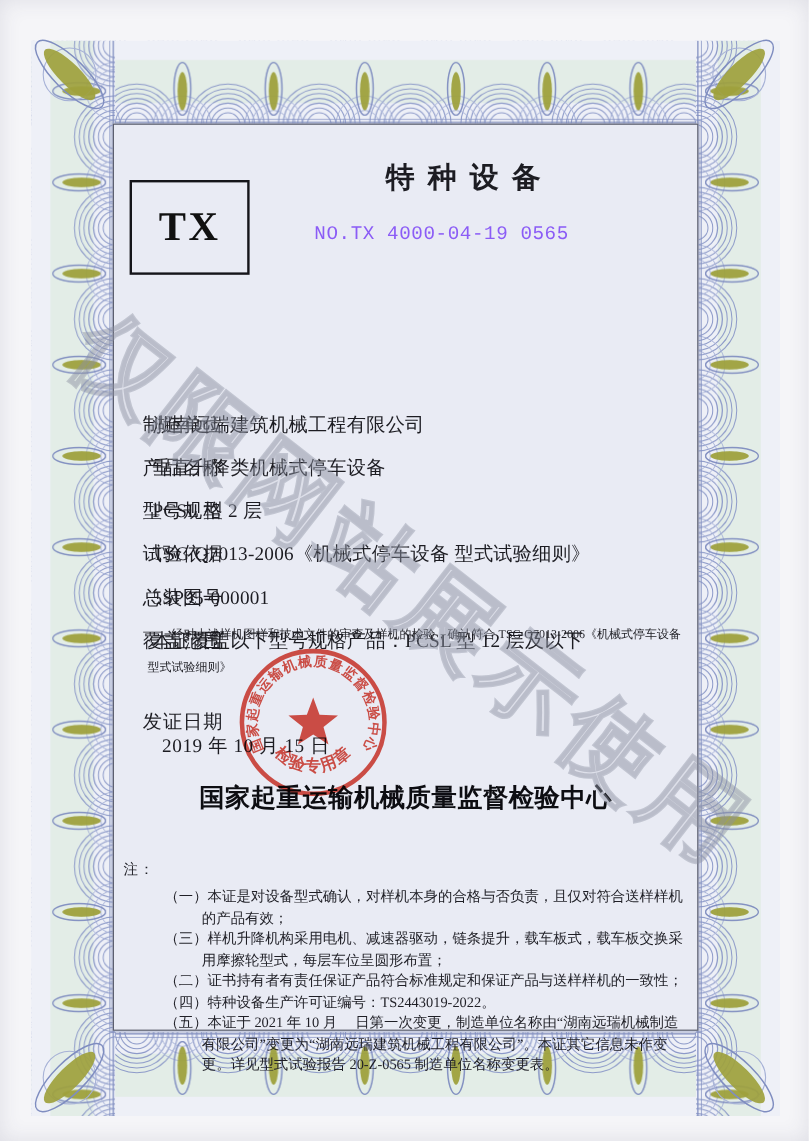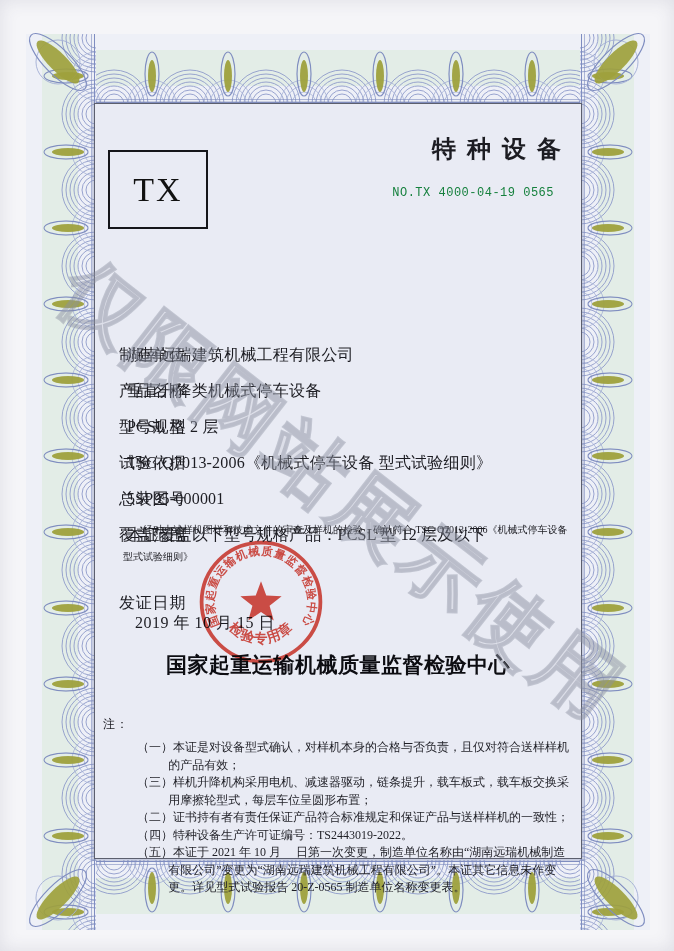--- a/index.html
+++ b/index.html
@@ -13,28 +13,28 @@
   .panel{
     position:absolute;left:94px;top:103px;width:488px;height:756px;
     box-sizing:border-box;background:#e9ebf4;border:1px solid #5c5f6e;
     box-shadow:0 0 0 2px rgba(130,140,180,.35);
     z-index:10;color:#1c1c22;
   }
   .panel *{position:absolute;box-sizing:border-box;}
   .tx-box{
     left:13px;top:46px;width:100px;height:79px;border:2px solid #15151a;
     display:flex;align-items:center;justify-content:center;
-    font-size:34px;font-weight:normal;letter-spacing:2px;color:#111;
+    font-size:34px;font-weight:bold;letter-spacing:2px;color:#111;
   }
-  .title-block{left:105px;top:30px;width:372px;text-align:right;}
+  .title-block{left:105px;top:30px;width:372px;text-align:center;}
   .title-block > div{position:static;}
   .title-small{font-size:24px;font-weight:600;letter-spacing:11px;text-indent:11px;line-height:30px;}
   .title-main{font-size:40px;font-weight:700;letter-spacing:1px;line-height:48px;margin-top:10px;}
-  .cert-no{font-size:12px;letter-spacing:.5px;margin-top:22px;transform:translateX(-18px);
-           font-family:"Liberation Mono","DejaVu Sans Mono",monospace;color:#15803d;}
+  .cert-no{font-size:16px;letter-spacing:.5px;margin-top:22px;transform:translateX(-18px);
+           font-family:"Liberation Mono","DejaVu Sans Mono",monospace;color:#8b5cf6;}
   .fields{left:24px;top:200px;right:14px;margin-top:41px;}
   .frow{position:static;display:flex;height:20px;margin-bottom:16px;font-size:16px;line-height:20px;}
   .flabel{width:70px;letter-spacing:.8px;flex-shrink:0;}
   .fvalue{margin-left:8px;letter-spacing:.2px;white-space:nowrap;}
   .statement{left:28px;top:412px;width:454px;font-size:10px;line-height:27px;text-indent:2em;}
   .issue-row{left:24px;top:489px;display:flex;font-size:16px;height:20px;line-height:20px;z-index:12;flex-direction:column;}
   .issue-row span{position:static;}
   .issue-label{width:70px;letter-spacing:.8px;flex-shrink:0;}
   .issue-value{margin-left:16px;letter-spacing:.5px;white-space:nowrap;}
   .stamp{left:100px;top:432px;width:132px;height:132px;z-index:30;mix-blend-mode:multiply;opacity:.88;}

